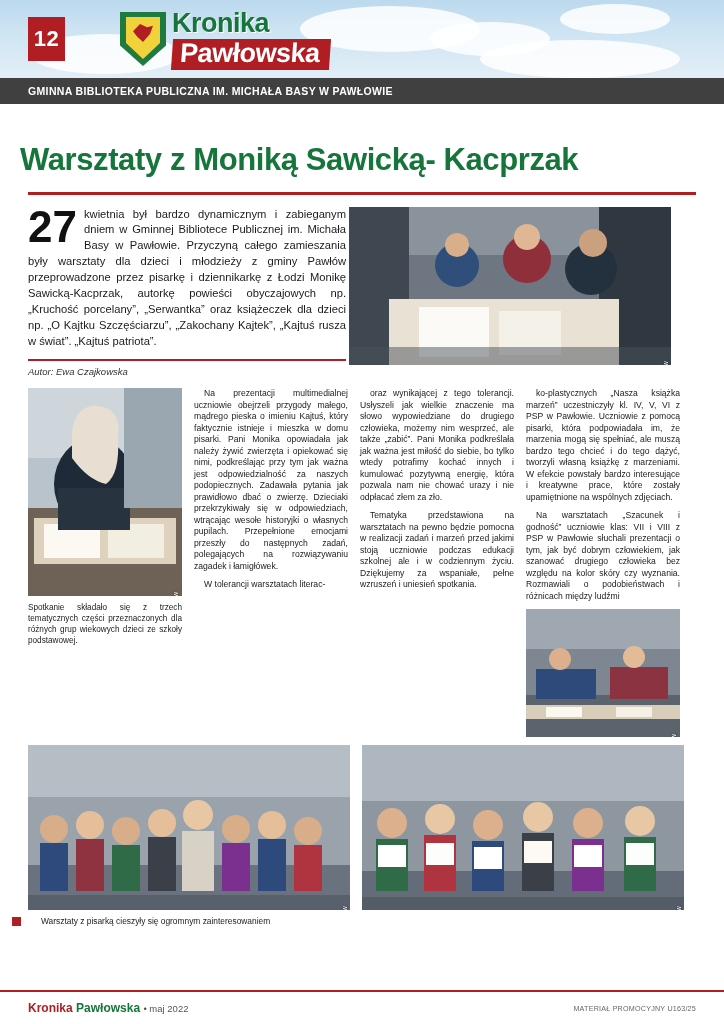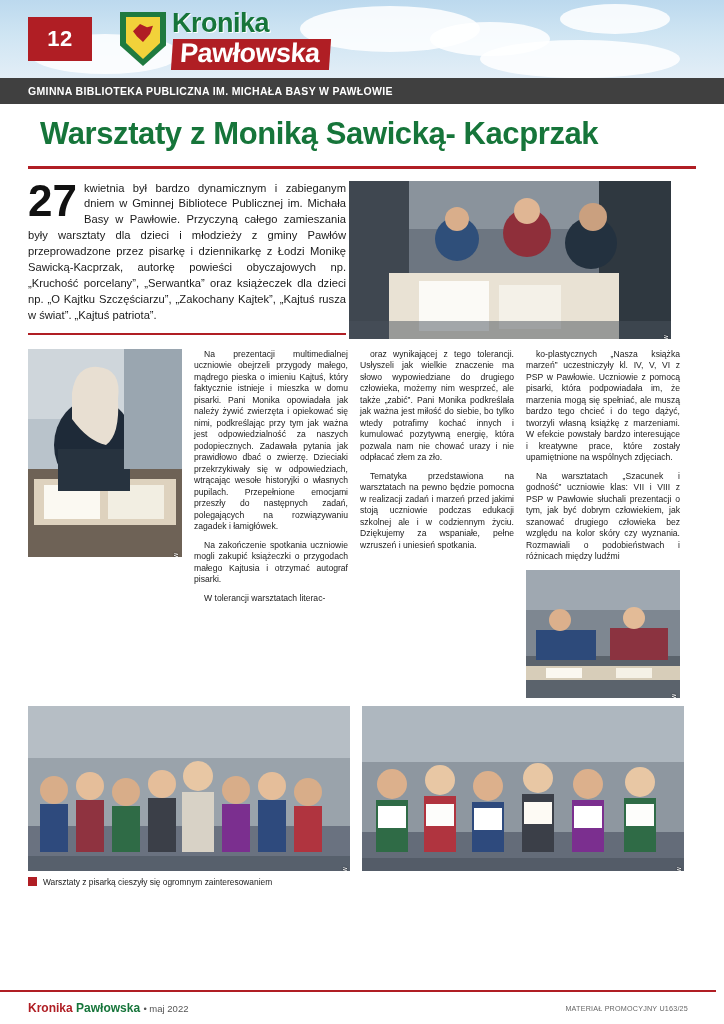--- a/index.html
+++ b/index.html
@@ -24,21 +24,21 @@
     position:absolute; background:#ffffff; border-radius:50%; opacity:.85;
   }
   .c1 { width:180px; height:46px; left:300px; top:6px; }
   .c2 { width:120px; height:34px; left:430px; top:22px; }
   .c3 { width:150px; height:40px; left:30px; top:34px; }
   .c4 { width:110px; height:30px; left:560px; top:4px; }
   .c5 { width:200px; height:38px; left:480px; top:40px; }
 
   .pagenum {
     position:absolute; left:28px; top:17px;
-    width:64px; height:44px;
+    width:37px; height:44px;
     background:#b01e24;
     color:#ffffff;
     font-size:22px; font-weight:bold;
     display:flex; align-items:center; justify-content:center;
     letter-spacing:.5px;
   }
 
   .logo {
     position:absolute; left:120px; top:8px;
     display:flex; align-items:flex-start;
@@ -87,21 +87,21 @@
     color:#ffffff;
     height:26px;
     display:flex; align-items:center;
     padding-left:28px;
     font-size:10.5px;
     font-weight:bold;
     letter-spacing:.35px;
   }
 
   
-  .title-wrap { padding:14px 28px 6px 40px; }
+  .title-wrap { padding:14px 28px 6px 20px;margin-top:26px; }
   .title {
     font-size:31px; font-weight:bold; color:#16753a;
     letter-spacing:-.4px;
     line-height:1.05;
   }
   .title-rule { height:3px; background:#b01e24; margin:9px 28px 0 28px; }
 
   
   .lead {
     display:flex;
@@ -162,29 +162,29 @@
   }
 
   
   .bottom {
     display:flex; gap:12px;
     padding:8px 28px 0 28px;
   }
   .bphoto { width:322px; height:165px; position:relative; overflow:hidden; background:#4b5561; }
 
   .bottom-caption {
-    display:flex; align-items:center; gap:6px;
-    padding:6px 28px 0 28px;
+    display:flex; align-items:center; gap:20px;
+    padding:6px 28px 0 12px;
     font-size:8.4px; color:#222;
   }
   .caption-sq { width:9px; height:9px; background:#b01e24; display:inline-block; }
 
   
   .footer {
-    position:absolute; left:0; right:8px; bottom:0;
+    position:absolute; left:0; right:0; bottom:0;
     height:34px;
     border-top:2px solid #b01e24;
     display:flex; align-items:center; justify-content:space-between;
     padding:0 28px;
     background:#ffffff;
   }
   .footer-left { font-size:12px; }
   .footer-left .k { color:#b01e24; font-weight:bold; }
   .footer-left .p { color:#16753a; font-weight:bold; }
   .footer-left .d { color:#555; font-size:9.5px; }
@@ -219,20 +219,21 @@
 
 <div class="title-wrap">
   <div class="title">Warsztaty z Moniką Sawicką- Kacprzak</div>
 </div>
 <div class="title-rule"></div>
 
 <div class="lead">
   <div class="lead-text">
     <span class="dropcap">27</span><span> kwietnia był bardzo dynamicznym i zabieganym dniem w Gminnej Bibliotece Publicznej im. Michała Basy w Pawłowie. Przyczyną całego zamieszania były warsztaty dla dzieci i młodzieży z gminy Pawłów przeprowadzone przez pisarkę i dziennikarkę z Łodzi Monikę Sawicką-Kacprzak, autorkę powieści obyczajowych np. „Kruchość porcelany”, „Serwantka” oraz książeczek dla dzieci np. „O Kajtku Szczęściarzu”, „Zakochany Kajtek”, „Kajtuś rusza w świat”. „Kajtuś patriota”.</span>
     <div class="author-rule"></div>
+    <div class="author">Autor: Ewa Czajkowska</div>
   </div>
 
   <div class="lead-photo">
     <svg width="322" height="158" viewBox="0 0 322 158">
       <rect x="0" y="0" width="322" height="158" fill="#6d7681"></rect>
       <rect x="0" y="0" width="322" height="48" fill="#8a939c"></rect>
       <rect x="0" y="0" width="60" height="158" fill="#3f4750"></rect>
       <rect x="250" y="0" width="72" height="158" fill="#2f3840"></rect>
       <rect x="40" y="92" width="230" height="66" fill="#e9e2d4"></rect>
       <rect x="70" y="100" width="70" height="50" fill="#fbfaf6"></rect>
@@ -261,25 +262,25 @@
         <rect x="16" y="136" width="56" height="34" fill="#fbf9f2"></rect>
         <rect x="80" y="136" width="56" height="34" fill="#f2eee2"></rect>
         <ellipse cx="66" cy="96" rx="40" ry="46" fill="#1e2a38"></ellipse>
         <ellipse cx="66" cy="54" rx="22" ry="25" fill="#e8c09c"></ellipse>
         <path d="M44 44 Q48 16 70 18 Q94 20 90 50 Q92 86 78 96 Q60 92 44 70 Z" fill="#e8dfd2"></path>
         <rect x="30" y="100" width="72" height="42" fill="#27333f"></rect>
         <rect x="96" y="0" width="58" height="120" fill="#9aa6b0"></rect>
       </svg>
       <div class="photo-credit">Fot. GBP Pawłów</div>
     </div>
+    <div class="col-img-caption">Spotkanie składało się z trzech tematycznych części przeznaczonych dla różnych grup wiekowych dzieci ze szkoły podstawowej.</div>
   </div>
 
   <div class="col">
     <p>Na prezentacji multimedialnej uczniowie obejrzeli przygody małego, mądrego pieska o imieniu Kajtuś, który faktycznie istnieje i mieszka w domu pisarki. Pani Monika opowiadała jak należy żywić zwierzęta i opiekować się nimi, podkreślając przy tym jak ważna jest odpowiedzialność za naszych podopiecznych. Zadawała pytania jak prawidłowo dbać o zwierzę. Dzieciaki przekrzykiwały się w odpowiedziach, wtrącając wesołe historyjki o własnych pupilach. Przepełnione emocjami przeszły do następnych zadań, polegających na rozwiązywaniu zagadek i łamigłówek.</p>
-    <p>Na zakończenie spotkania uczniowie mogli zakupić książeczki o przygodach małego Kajtusia i otrzymać autograf pisarki.</p>
     <p>W tolerancji warsztatach literac-</p>
   </div>
 
   <div class="col">
     <p class="first">oraz wynikającej z tego tolerancji. Usłyszeli jak wielkie znaczenie ma słowo wypowiedziane do drugiego człowieka, możemy nim wesprzeć, ale także „zabić”. Pani Monika podkreślała jak ważna jest miłość do siebie, bo tylko wtedy potrafimy kochać innych i kumulować pozytywną energię, która pozwala nam nie chować urazy i nie odpłacać złem za zło.</p>
     <p>Tematyka przedstawiona na warsztatach na pewno będzie pomocna w realizacji zadań i marzeń przed jakimi stoją uczniowie podczas edukacji szkolnej ale i w codziennym życiu. Dziękujemy za wspaniałe, pełne wzruszeń i uniesień spotkania.</p>
   </div>
 
   <div class="col">
     <p class="first">ko-plastycznych „Nasza książka marzeń” uczestniczyły kl. IV, V, VI z PSP w Pawłowie. Uczniowie z pomocą pisarki, która podpowiadała im, że marzenia mogą się spełniać, ale muszą bardzo tego chcieć i do tego dążyć, tworzyli własną książkę z marzeniami. W efekcie powstały bardzo interesujące i kreatywne prace, które zostały upamiętnione na wspólnych zdjęciach.</p>

